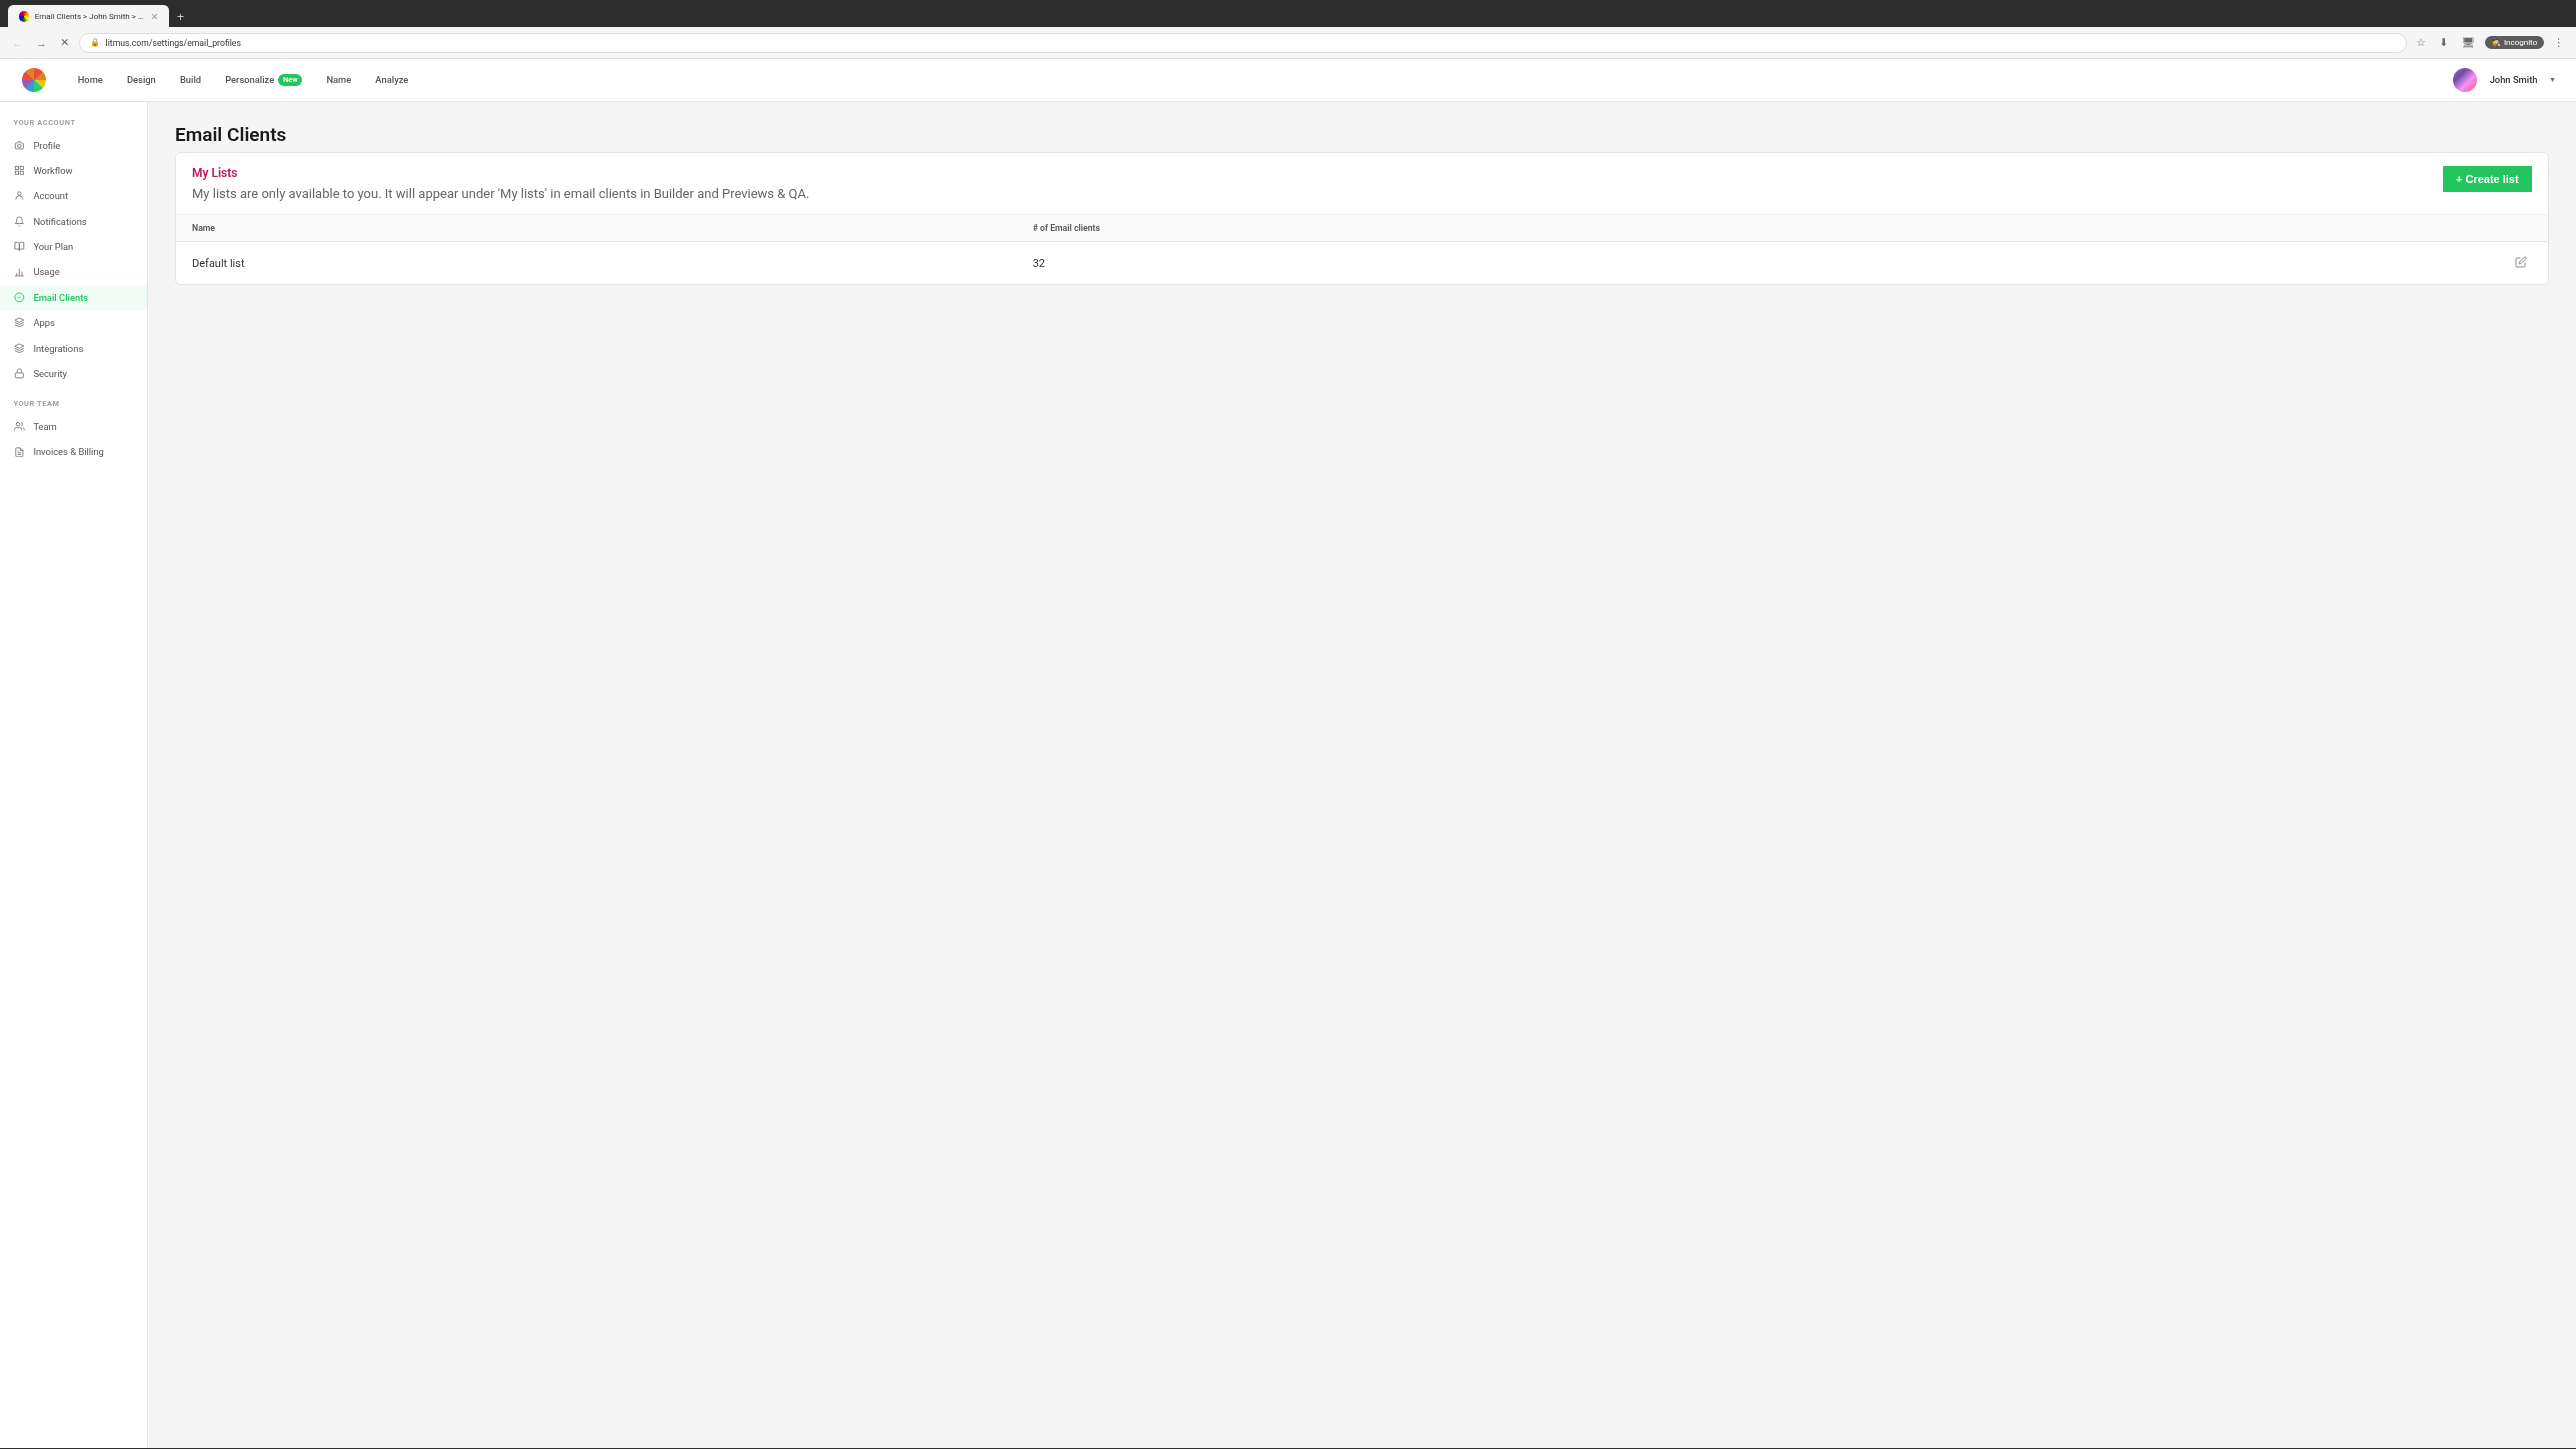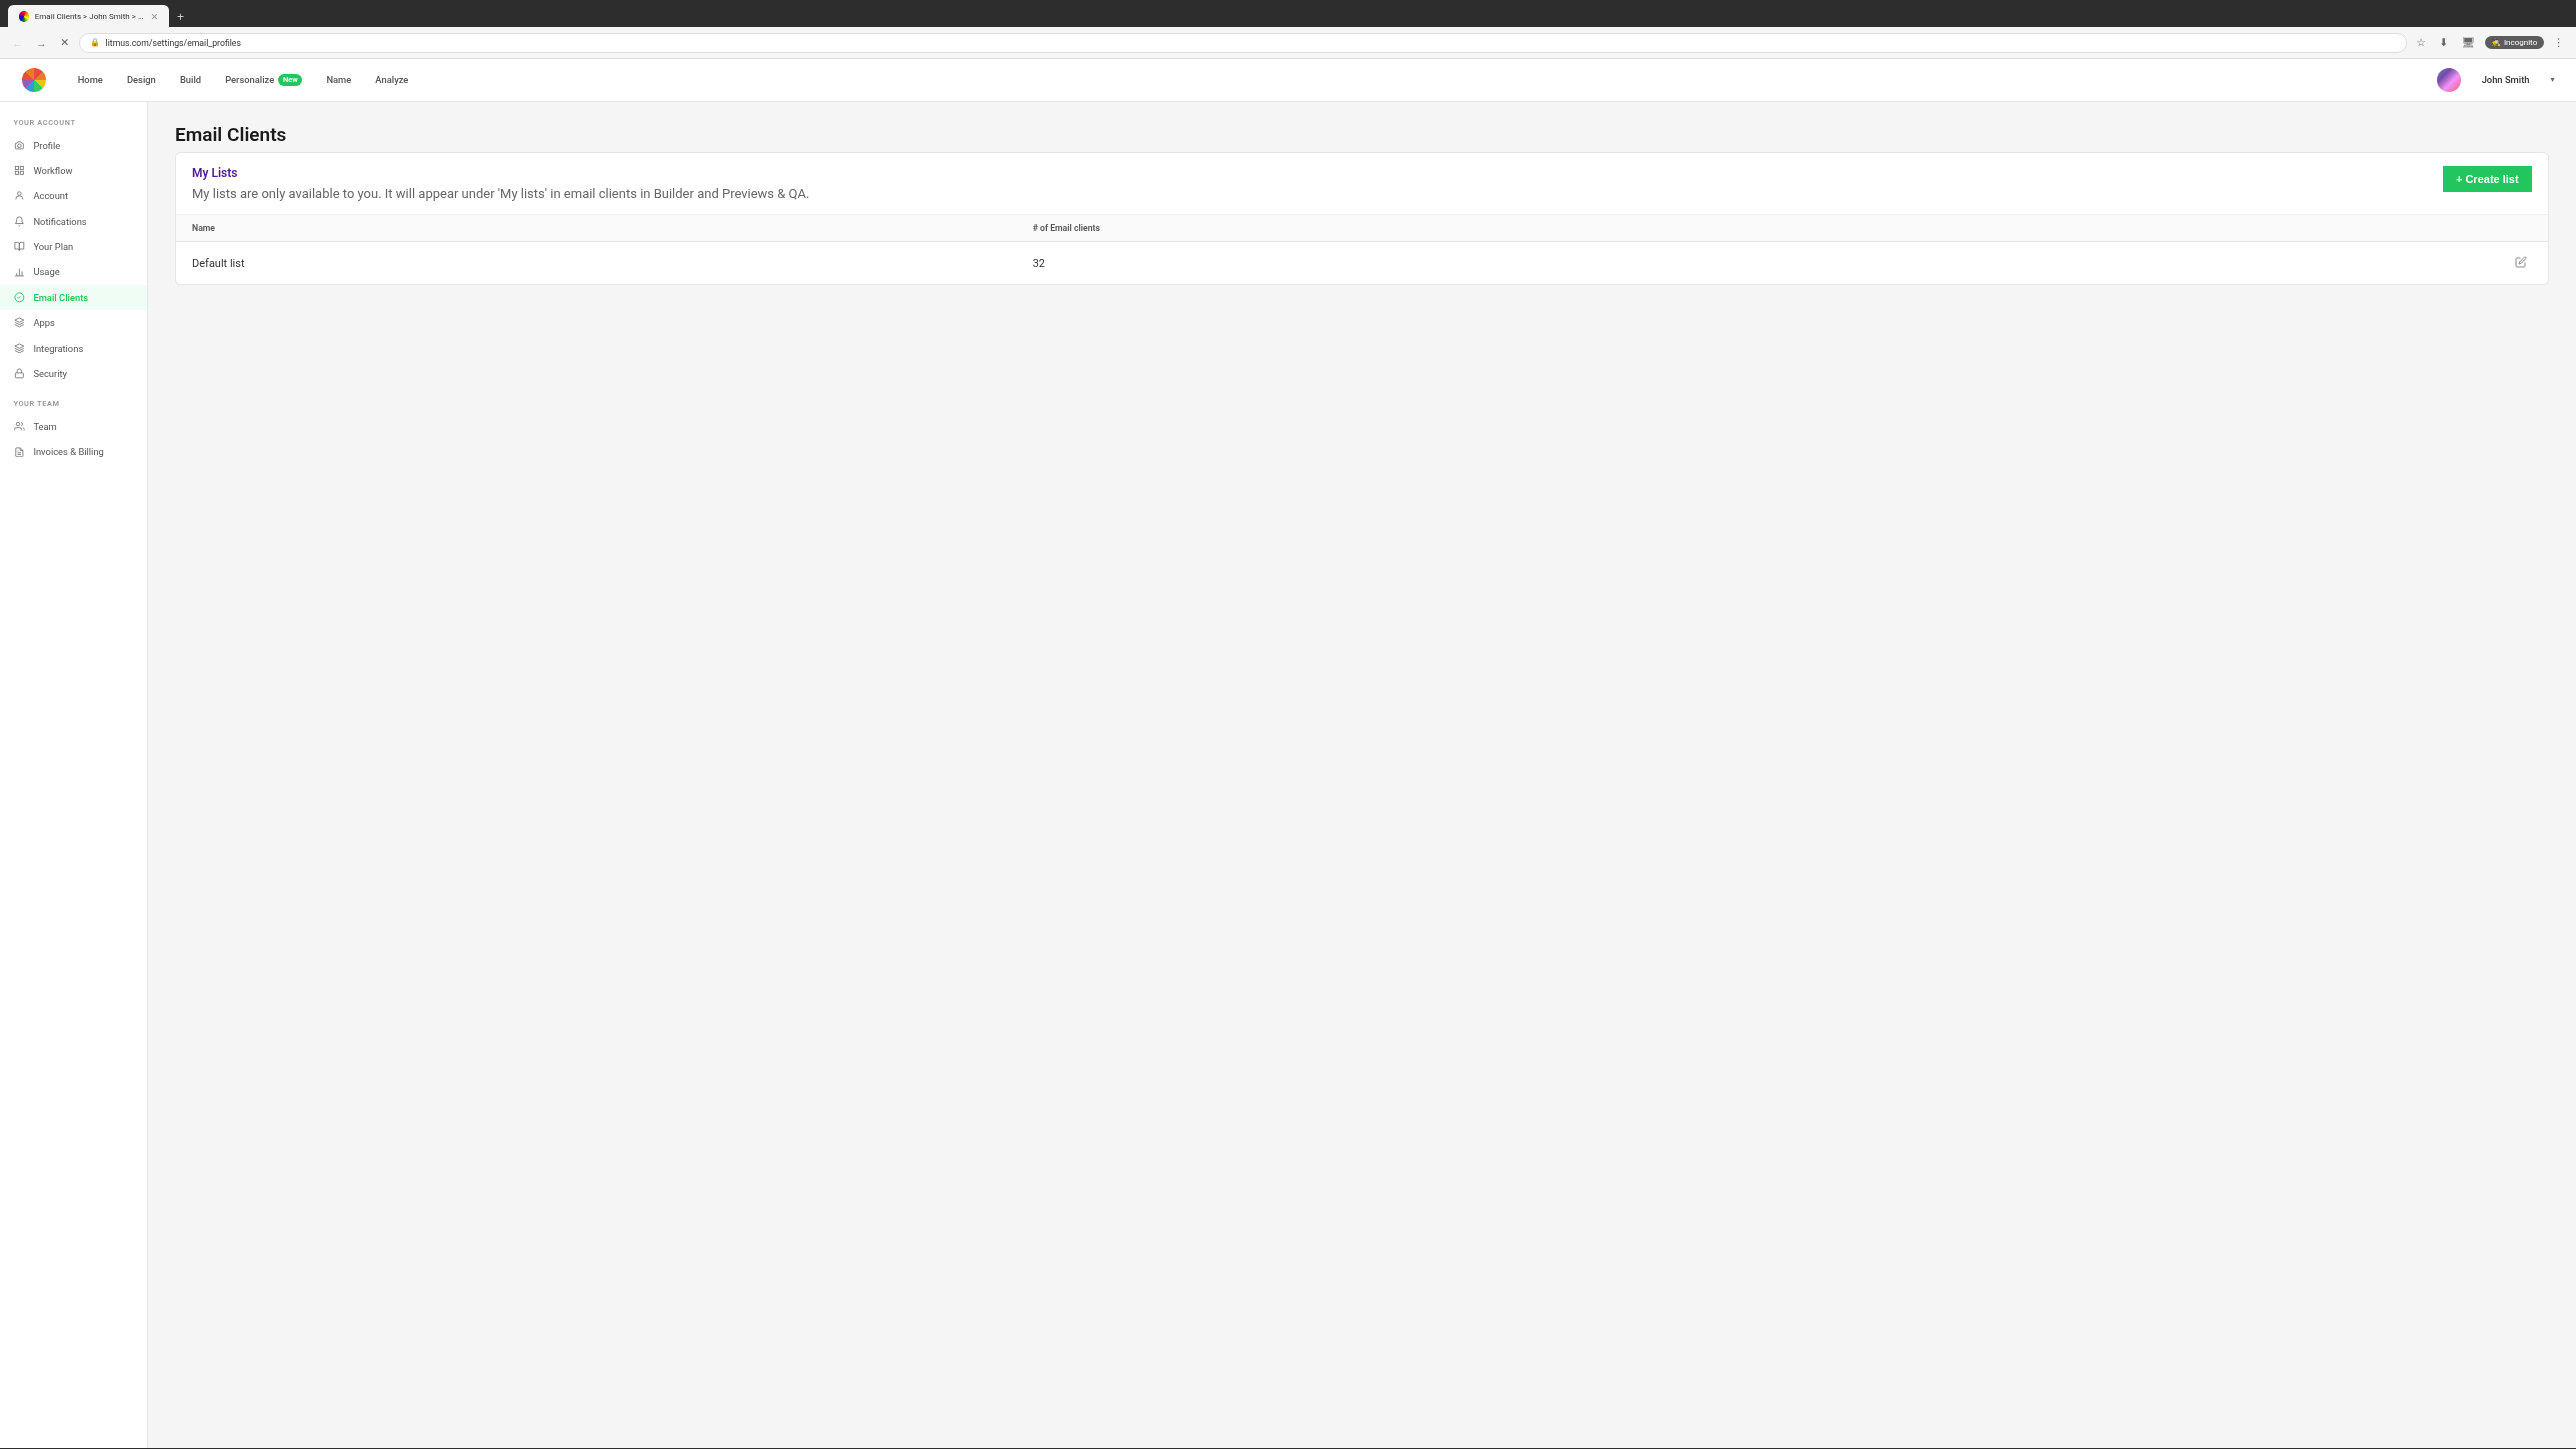--- a/index.html
+++ b/index.html
@@ -27,21 +27,21 @@
 
     
     .app { min-height: calc(100vh - 60px); background: #f5f5f5; }
 
     
     .top-nav { background: white; border-bottom: 0.7px solid #e5e5e5; padding: 0 21.5px; display: flex; align-items: center; height: 43px; }
     .logo { width: 24px; height: 24px; border-radius: 50%; background: conic-gradient(#e74c3c 0deg 45deg, #e67e22 45deg 90deg, #f1c40f 90deg 135deg, #2ecc71 135deg 180deg, #3498db 180deg 225deg, #9b59b6 225deg 270deg, #e74c3c 270deg 315deg, #e67e22 315deg 360deg); margin-right: 21.5px; flex-shrink: 0; }
     .top-nav-links { display: flex; align-items: center; gap: 2.7px; flex: 1; }
     .nav-link { padding: 5.4px 10.7px; color: #555; font-size: 9.4px; font-weight: 500; cursor: pointer; border-radius: 4px; display: flex; align-items: center; gap: 4px; text-decoration: none; }
     .nav-badge { background: #22c55e; color: white; font-size: 7.4px; padding: 1.3px 4.7px; border-radius: 6.7px; font-weight: 600; }
-    .user-area { display: flex; align-items: center; gap: 21px; cursor: pointer; margin-left: auto; }
+    .user-area { display: flex; align-items: center; gap: 13px; cursor: pointer; margin-left: auto; }
     .avatar { width: 24px; height: 24px; border-radius: 50%; background: linear-gradient(135deg, #667eea 0%, #764ba2 100%); display: flex; align-items: center; justify-content: center; color: white; font-size: 9.4px; font-weight: 600; overflow: hidden; }
     .avatar-img { width: 100%; height: 100%; object-fit: cover; background: linear-gradient(45deg, #3498db, #9b59b6, #e74c3c, #f39c12); }
     .user-name { font-size: 9.4px; font-weight: 500; color: #333; }
     .chevron-down { color: #666; font-size: 8px; }
 
     
     .main-wrapper { display: flex; }
 
     
     .sidebar { width: 148px; background: white; border-right: 0.7px solid #e5e5e5; min-height: calc(100vh - 103px); padding: 16px 0; flex-shrink: 0; }
@@ -54,21 +54,21 @@
 
     
     .content { flex: 1; padding: 21.5px 27px; }
     .page-title { font-size: 19px; font-weight: 600; color: #1a1a1a; margin-bottom: 5.4px; }
     .page-subtitle { font-size: 9.4px; color: #666; margin-bottom: 16px; }
 
     
     .card { background: white; border-radius: 5.4px; border: 0.7px solid #e5e5e5; overflow: hidden; }
     .card-header { padding: 13.4px 16px 10.7px; display: flex; align-items: flex-start; justify-content: space-between; border-bottom: 0.7px solid #f0f0f0; }
     .card-header-left { }
-    .card-title { font-size: 12px; font-weight: 600; color: #4c1d95; margin-bottom: 4px; }
+    .card-title { font-size: 12px; font-weight: 600; color: #be185d; margin-bottom: 4px; }
     .card-description { font-size: 13px; color: #666; line-height: 1.5; }
     .create-btn { background: #22c55e; color: white; border: none; border-radius: 0; padding: 6.7px 13.4px; font-size: 11px; font-weight: 600; cursor: pointer; white-space: nowrap; }
 
     
     .table { width: 100%; border-collapse: collapse; }
     .table-header { background: #fafafa; }
     .table-th { padding: 8px 16px; text-align: left; font-size: 8.7px; font-weight: 600; color: #555; border-bottom: 0.7px solid #e5e5e5; }
     .table-td { padding: 10.7px 16px; font-size: 11px; color: #333; border-bottom: 0.7px solid #f0f0f0; }
     .table-row:last-child .table-td { border-bottom: none; }
     .edit-icon-cell { text-align: right; }

